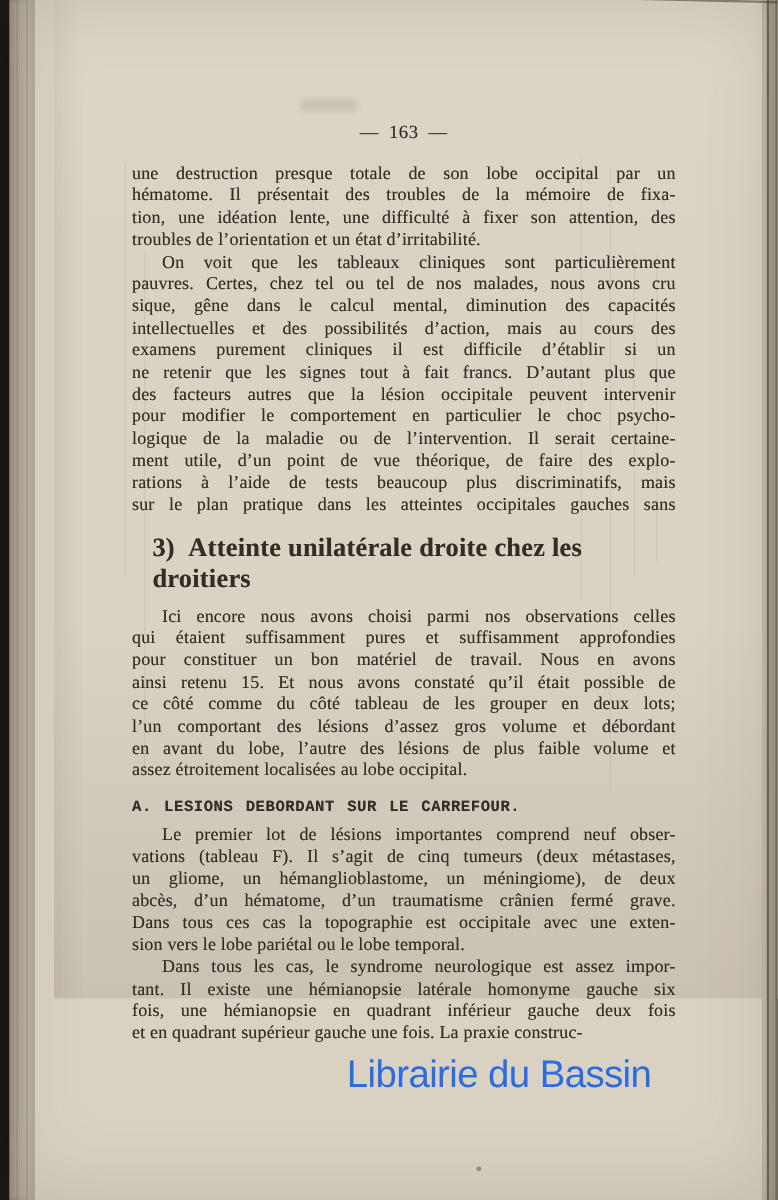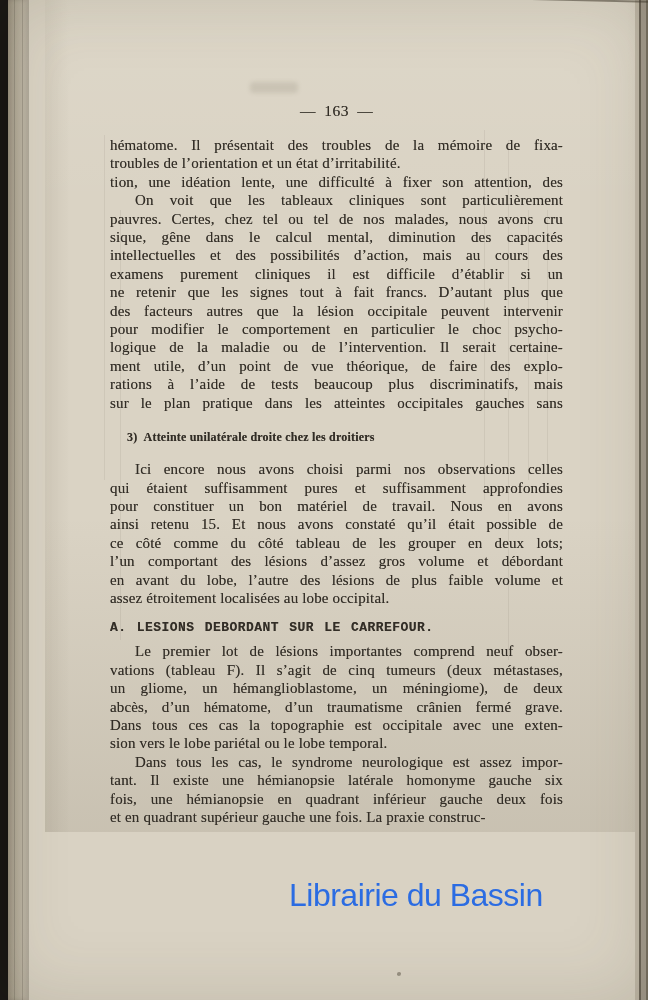--- a/index.html
+++ b/index.html
@@ -67,21 +67,21 @@
   .pagenum{
     height:18px;line-height:18px;margin-bottom:16px;
     text-align:center;font-size:15.5px;letter-spacing:0.5px;
   }
   .para{margin:0;}
   .line{text-align:justify;text-align-last:justify;}
   .line.last{text-align-last:left;}
   .line.first{text-indent:25px;}
   .heading{
     margin-top:12px;line-height:26px;
-    font-size:12px;font-weight:bold;letter-spacing:0.2px;
+    font-size:22px;font-weight:bold;letter-spacing:0.2px;
     padding-left:17px;
   }
   .subheading{
     margin-top:13px;line-height:15px;
     font-family:Liberation Mono, monospace;
     font-size:13px;font-weight:bold;letter-spacing:0.45px;
     word-spacing:2px;
   }
   .textblock > .para:nth-child(5){margin-top:10px;}   
   .textblock > .para:nth-child(7){margin-top:7px;}    
@@ -113,23 +113,24 @@
     <span class="ghost-v" style="left:463px;top:140px;height:520px"></span>
     <span class="ghost-v" style="left:483px;top:210px;height:270px"></span>
     <span class="ghost-v" style="left:502px;top:210px;height:260px"></span>
     <span class="ghost-smudge"></span>
     <span class="speck"></span>
 
     <div class="textblock">
       <div class="pagenum">— 163 —</div>
 
     <div class="para">
+          <div class="line">une destruction presque totale de son lobe occipital par un</div>
           <div class="line">hématome. Il présentait des troubles de la mémoire de fixa-</div>
+          <div class="line">tion, une idéation lente, une difficulté à fixer son attention, des</div>
           <div class="line last">troubles de l’orientation et un état d’irritabilité.</div>
-          <div class="line">tion, une idéation lente, une difficulté à fixer son attention, des</div>
         </div>
         <div class="para">
           <div class="line first">On voit que les tableaux cliniques sont particulièrement</div>
           <div class="line">pauvres. Certes, chez tel ou tel de nos malades, nous avons cru</div>
           <div class="line">sique, gêne dans le calcul mental, diminution des capacités</div>
           <div class="line">intellectuelles et des possibilités d’action, mais au cours des</div>
           <div class="line">examens purement cliniques il est difficile d’établir si un</div>
           <div class="line">ne retenir que les signes tout à fait francs. D’autant plus que</div>
           <div class="line">des facteurs autres que la lésion occipitale peuvent intervenir</div>
           <div class="line">pour modifier le comportement en particulier le choc psycho-</div>

